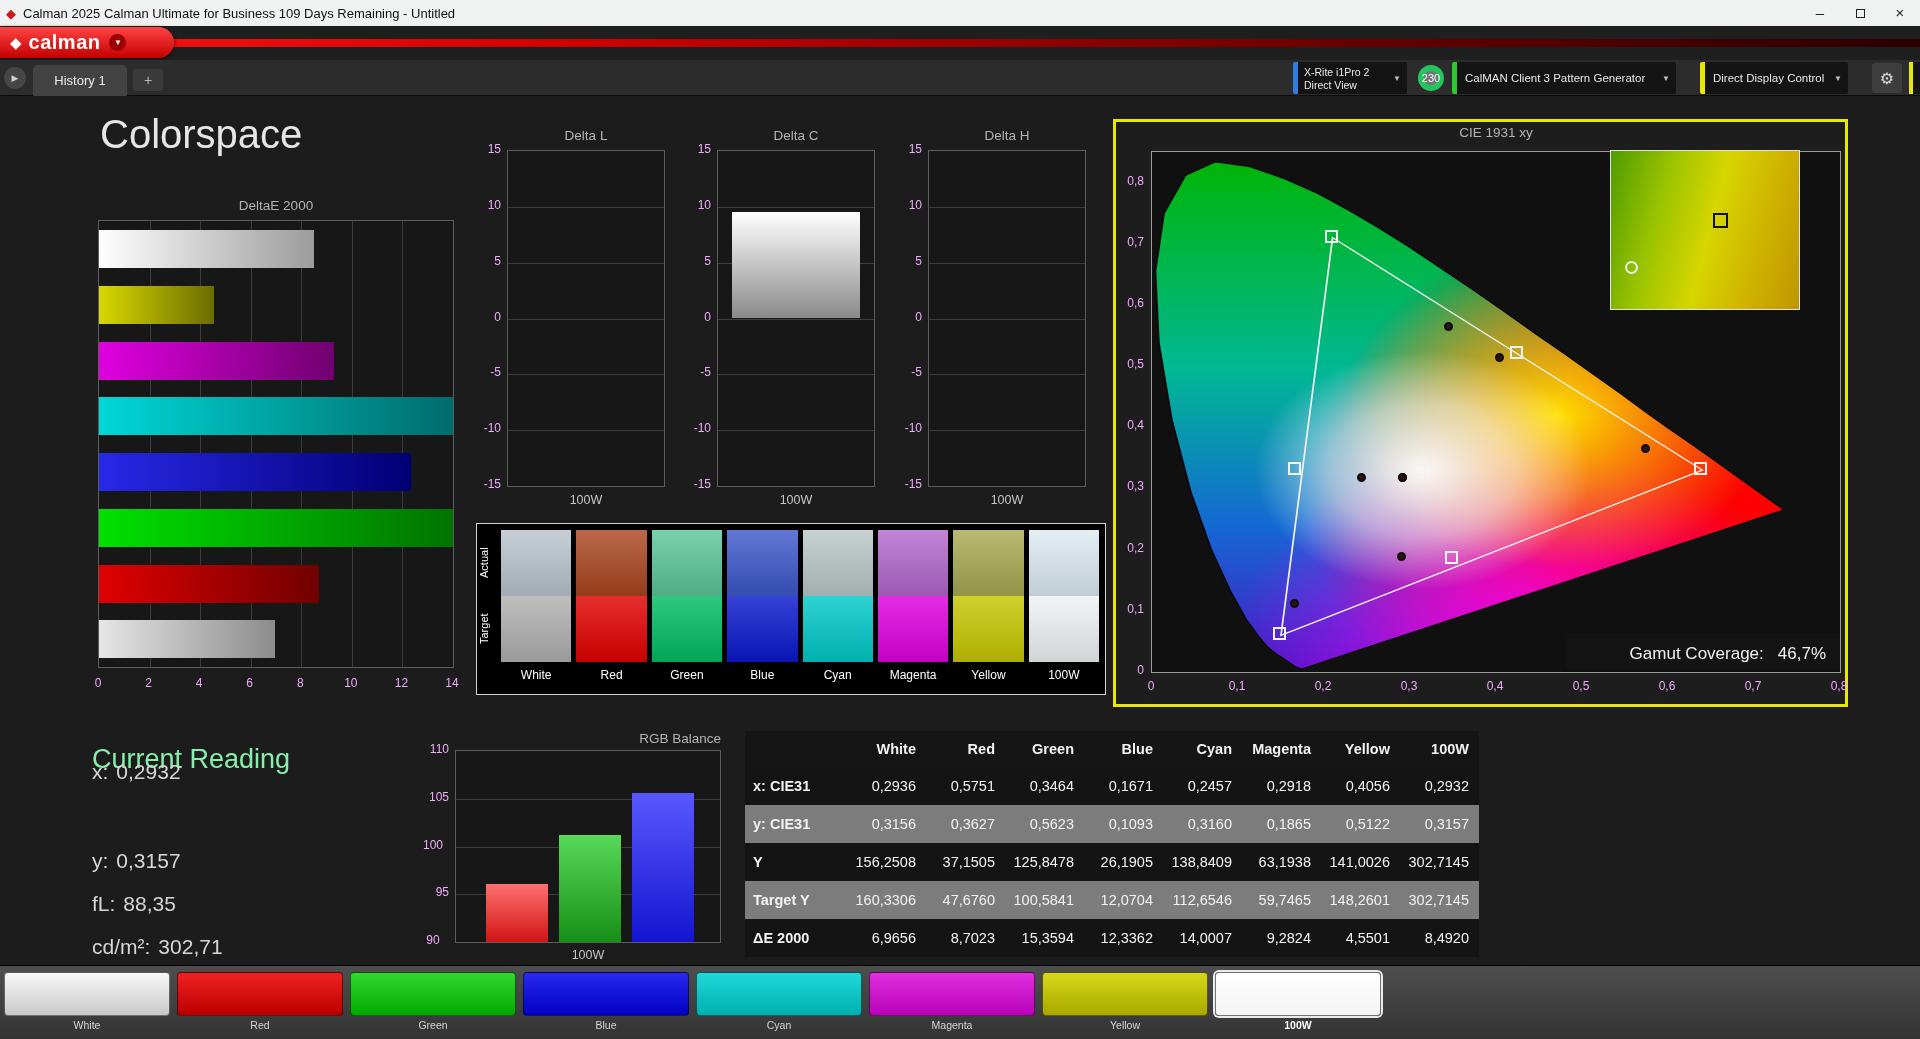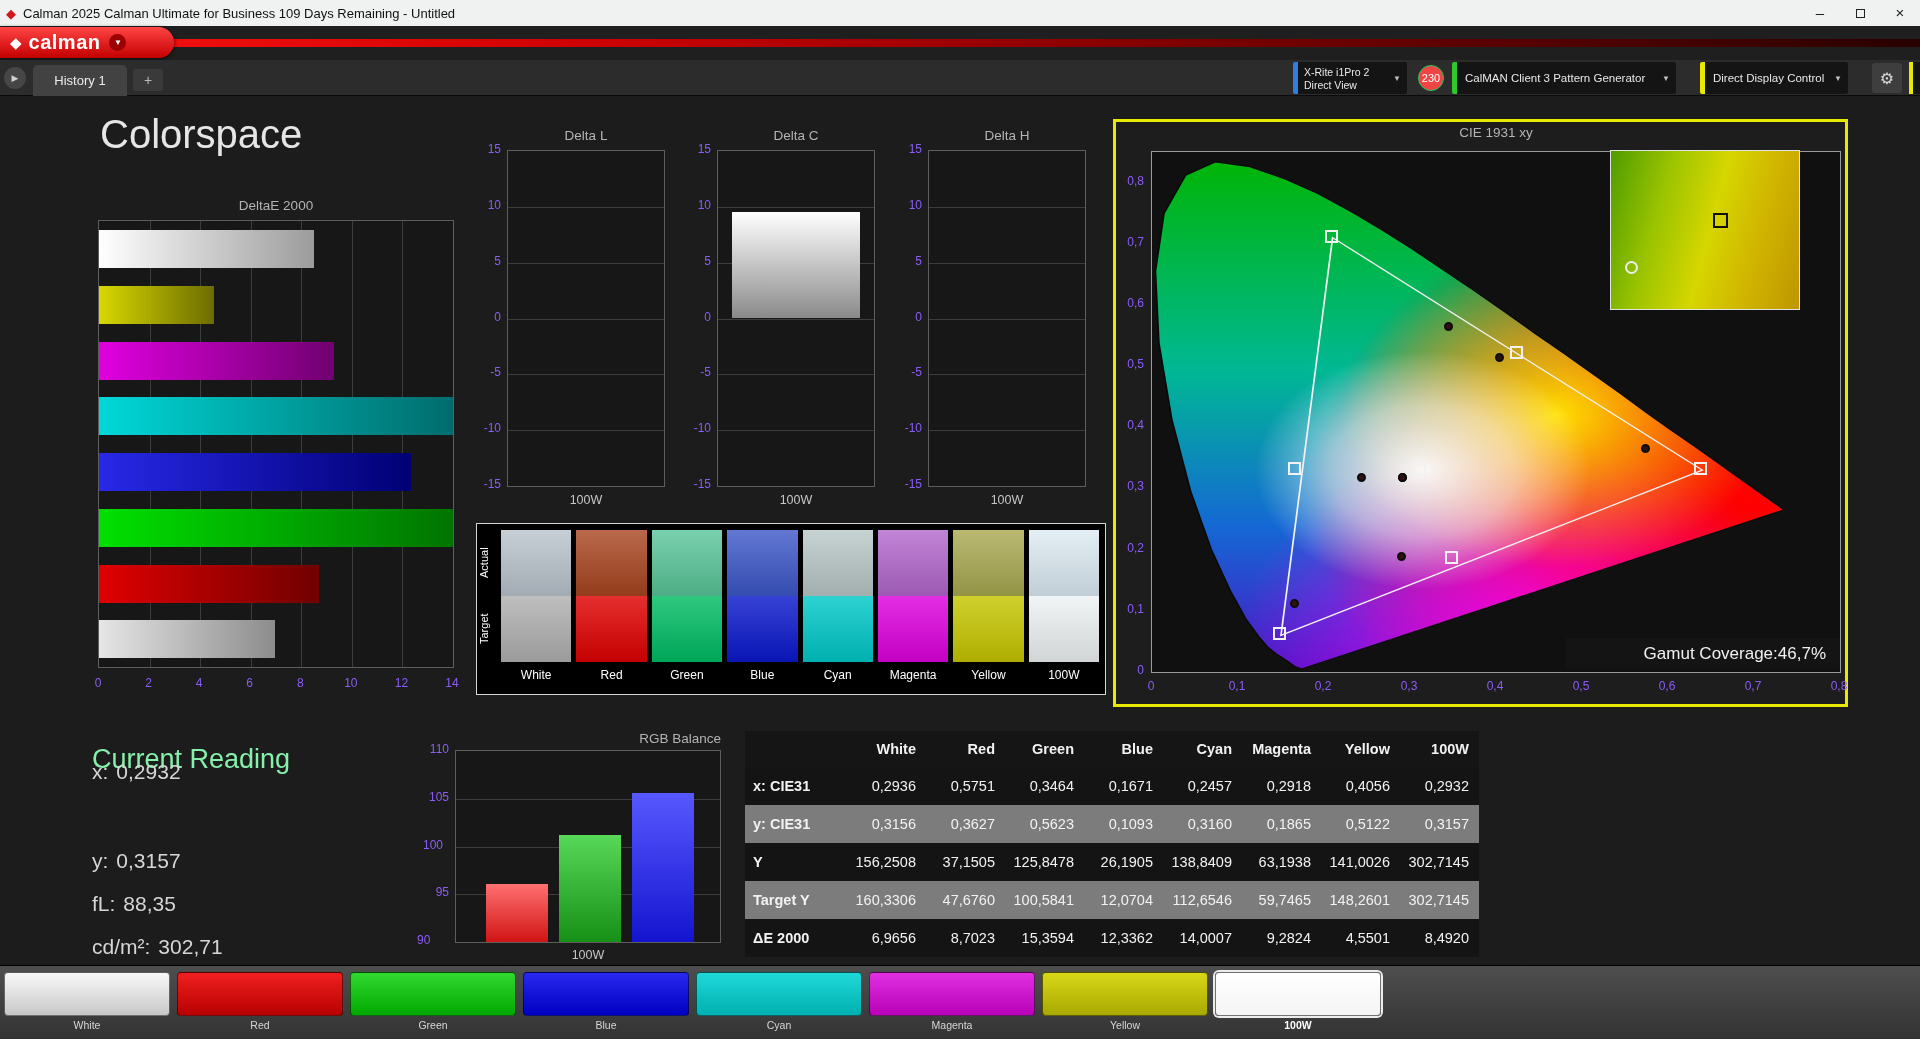--- a/index.html
+++ b/index.html
@@ -32,39 +32,39 @@
           border-bottom:1px solid #0a0a0a;}
   .tab-arrow{position:absolute;left:4px;top:7px;width:22px;height:22px;border-radius:50%;
              background:#464646;color:#cfcfcf;font-size:9px;display:flex;align-items:center;justify-content:center;}
   .tab{position:absolute;left:33px;top:5px;width:94px;height:31px;background:#424242;
        border-radius:5px 5px 0 0;color:#ececec;font-size:13px;display:flex;align-items:center;justify-content:center;}
   .tab-add{position:absolute;left:133px;top:9px;width:30px;height:22px;background:#3a3a3a;border-radius:3px;
            color:#bbb;font-size:14px;display:flex;align-items:center;justify-content:center;}
   .dev-box{position:absolute;top:2px;height:32px;background:#141414;border-radius:2px;color:#e8e8e8;}
   .dd-caret{position:absolute;right:6px;top:12px;font-size:8px;color:#bdbdbd;}
   .meter-box{left:1293px;width:114px;border-left:5px solid #2e7fe0;font-size:10.5px;padding:4px 14px 0 6px;line-height:1.25;}
-  .badge{position:absolute;left:1418px;top:5px;width:26px;height:26px;border-radius:50%;background:#ef4444;
-         border:1px solid #22c55e;color:#fff;font-size:11px;display:flex;align-items:center;justify-content:center;}
+  .badge{position:absolute;left:1418px;top:5px;width:26px;height:26px;border-radius:50%;background:#737373;
+         border:6px solid #22c55e;color:#fff;font-size:11px;display:flex;align-items:center;justify-content:center;}
   .pattern-box{left:1452px;width:224px;border-left:5px solid #2ec82e;font-size:11.5px;
                display:flex;align-items:center;padding:0 18px 0 8px;}
   .display-box{left:1700px;width:148px;border-left:5px solid #e8e800;font-size:11.5px;
                display:flex;align-items:center;padding:0 18px 0 8px;}
   .gear-btn{position:absolute;left:1872px;top:3px;width:30px;height:30px;background:#3e3e3e;border-radius:3px;
             color:#d8d8d8;font-size:16px;display:flex;align-items:center;justify-content:center;}
   .edge-box{position:absolute;left:1909px;top:2px;width:11px;height:32px;background:#141414;border-left:4px solid #e8e800;}
 
   
   .page-title{position:absolute;left:100px;top:112px;font-size:40px;color:#e6e6e6;}
   .chart-title{position:absolute;color:#b4b4b4;font-size:13.5px;text-align:center;}
   .plot{position:absolute;background:#171717;border:1px solid #5e5e5e;overflow:hidden;}
   .gl-v{position:absolute;top:0;bottom:0;width:1px;background:#3c3c3c;}
   .gl-h{position:absolute;left:0;right:0;height:1px;background:#3c3c3c;}
   .bar-h{position:absolute;left:0;}
   .bar-v{position:absolute;}
-  .ax-tick{position:absolute;font-size:12px;color:#8b5cf6;}
+  .ax-tick{position:absolute;font-size:12px;color:#f0abfc;}
   .ax-label{position:absolute;font-size:12.5px;color:#c6c6c6;text-align:center;}
   #axis-layer{position:absolute;left:0;top:0;width:1920px;height:1039px;pointer-events:none;}
 
   
   .swatch-panel{position:absolute;left:476px;top:523px;width:630px;height:172px;background:#000;
                 border:1px solid #d4d4d4;}
   .sw-rot{position:absolute;left:1px;width:20px;color:#fff;font-size:11px;
           writing-mode:vertical-rl;transform:rotate(180deg);text-align:center;}
   #swatch-cols{position:absolute;left:24px;top:6px;right:6px;display:grid;
                grid-template-columns:repeat(8,1fr);column-gap:5px;}
@@ -77,21 +77,21 @@
   .cie-plot{position:absolute;left:1151px;top:151px;width:690px;height:522px;border:1px solid #9a9a9a;
             background:#101010;}
   .cie-marker-square{position:absolute;width:13px;height:13px;border:2px solid #f2f2f2;}
   .cie-marker-dot{position:absolute;width:9px;height:9px;border-radius:50%;background:#341111;border:2px solid #0c0c0c;}
   .cie-inset{position:absolute;left:1610px;top:150px;width:190px;height:160px;border:1px solid #e2e2e2;
              background:linear-gradient(105deg,#4f9c00 0%,#9cc400 28%,#d6d600 52%,#d0b400 75%,#bf9600 100%);}
   .inset-square{position:absolute;left:102px;top:62px;width:15px;height:15px;border:2px solid #111;}
   .inset-dot{position:absolute;left:14px;top:110px;width:13px;height:13px;border-radius:50%;border:2px solid #ececec;}
   .coverage{position:absolute;left:1566px;top:638px;width:274px;height:31px;background:rgba(22,22,22,.78);
             color:#f0f0f0;font-size:17px;display:flex;align-items:center;justify-content:flex-end;
-            padding-right:14px;}
+            gap:14px;padding-right:14px;}
 
   
   .cr-title{position:absolute;left:92px;top:744px;font-size:27px;color:#86efac;}
   .cr-line{position:absolute;left:92px;font-size:21px;color:#d6d6d6;}
   .cr-line span{margin-right:8px;}
 
   
   .results-table{position:absolute;left:745px;top:731px;display:grid;
                  grid-template-columns:102px repeat(8,79px);font-size:14.5px;color:#f2f2f2;background:#0c0c0c;}
   .th{height:36px;line-height:36px;text-align:right;padding-right:10px;font-weight:bold;background:#151515;}
@@ -418,21 +418,21 @@
       <div class="ax-tick" style="left: 890px; top: 197.833px; width: 32px; text-align: right;">10</div>
       <div class="ax-tick" style="left: 890px; top: 253.667px; width: 32px; text-align: right;">5</div>
       <div class="ax-tick" style="left: 890px; top: 309.5px; width: 32px; text-align: right;">0</div>
       <div class="ax-tick" style="left: 890px; top: 365.333px; width: 32px; text-align: right;">-5</div>
       <div class="ax-tick" style="left: 890px; top: 421.167px; width: 32px; text-align: right;">-10</div>
       <div class="ax-tick" style="left: 890px; top: 477px; width: 32px; text-align: right;">-15</div>
       <div class="ax-tick" style="left: 417px; top: 742px; width: 32px; text-align: right;">110</div>
       <div class="ax-tick" style="left: 417px; top: 789.75px; width: 32px; text-align: right;">105</div>
       <div class="ax-tick" style="left: 417px; top: 837.5px; width: 32px; text-align: center;">100</div>
       <div class="ax-tick" style="left: 417px; top: 885.25px; width: 32px; text-align: right;">95</div>
-      <div class="ax-tick" style="left: 417px; top: 933px; width: 32px; text-align: left;">90</div>
+      <div class="ax-tick" style="left: 417px; top: 933px; width: 32px; text-align: center;">90</div>
       <div class="ax-tick" style="left: 1135px; top: 679px; width: 32px; text-align: center;">0</div>
       <div class="ax-tick" style="left: 1221px; top: 679px; width: 32px; text-align: center;">0,1</div>
       <div class="ax-tick" style="left: 1307px; top: 679px; width: 32px; text-align: center;">0,2</div>
       <div class="ax-tick" style="left: 1393px; top: 679px; width: 32px; text-align: center;">0,3</div>
       <div class="ax-tick" style="left: 1479px; top: 679px; width: 32px; text-align: center;">0,4</div>
       <div class="ax-tick" style="left: 1565px; top: 679px; width: 32px; text-align: center;">0,5</div>
       <div class="ax-tick" style="left: 1651px; top: 679px; width: 32px; text-align: center;">0,6</div>
       <div class="ax-tick" style="left: 1737px; top: 679px; width: 32px; text-align: center;">0,7</div>
       <div class="ax-tick" style="left: 1823px; top: 679px; width: 32px; text-align: center;">0,8</div>
       <div class="ax-tick" style="left: 1106px; top: 173.588px; width: 38px; text-align: right;">0,8</div>

